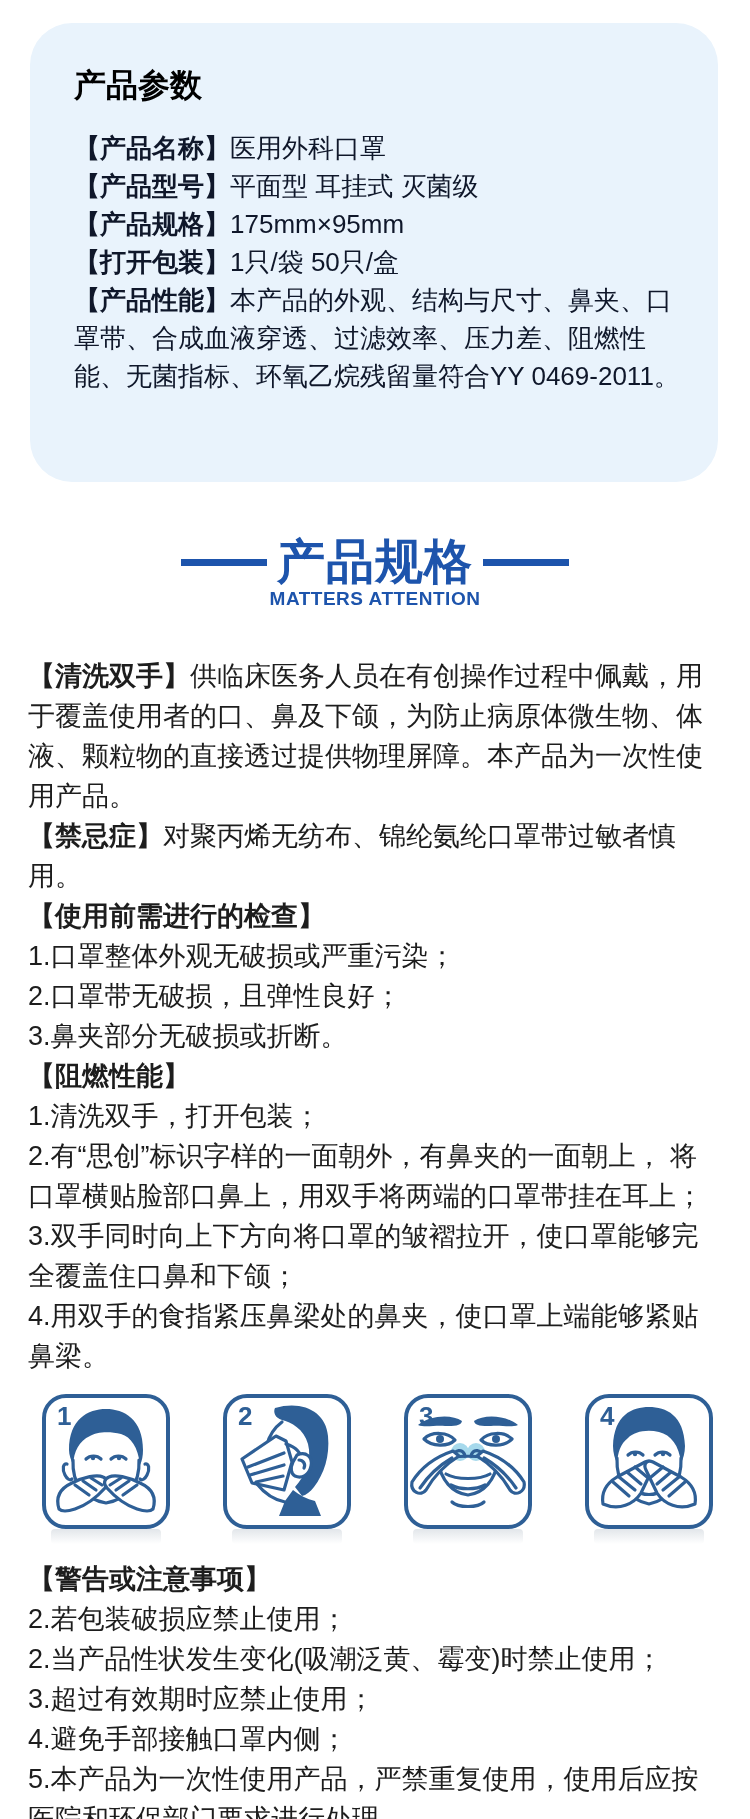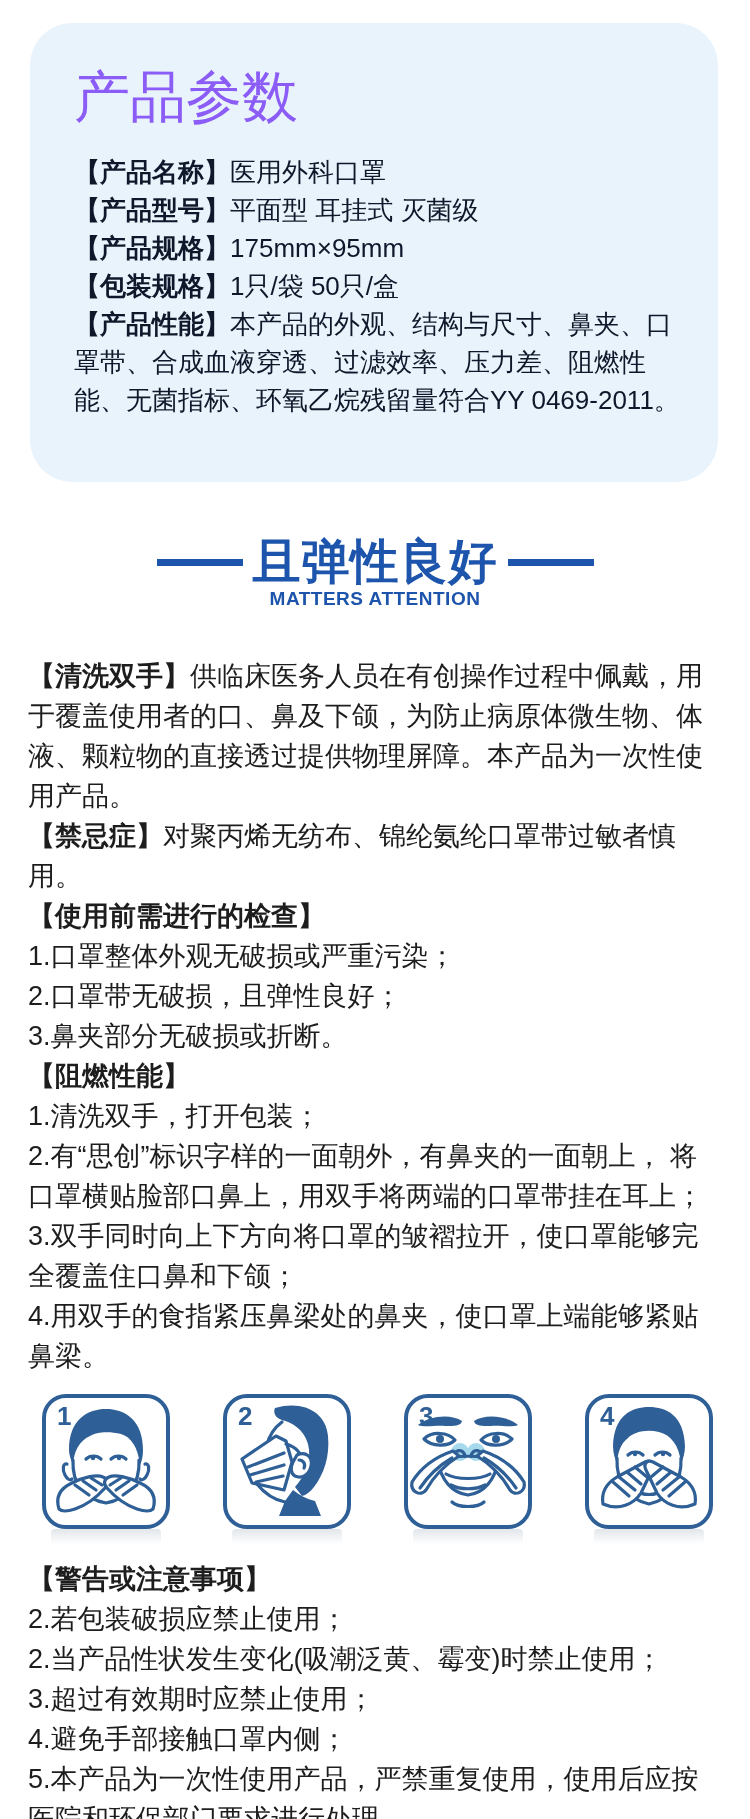--- a/index.html
+++ b/index.html
@@ -16,22 +16,22 @@
   .param-card{
     box-sizing:border-box;
     margin:23px 30px 0 30px;
     width:688px;height:459px;
     background:#e9f3fc;
     border-radius:42px;
     padding:46px 26px 0 44px;
   }
   .card-title{
     margin:0 0 28px 0;
-    font-size:56px;line-height:1.0;
-    font-weight:normal;color:#8b5cf6;
+    font-size:32px;line-height:1.0;
+    font-weight:bold;color:#000000;
   }
   .param-line{
     margin:0;
     font-size:26px;line-height:38px;
     color:#0f172a;
   }
   .param-line .lbl{font-weight:bold;}
   
   .section-header{margin-top:56px;text-align:center;}
   .header-row{
@@ -83,28 +83,28 @@
 </head>
 <body>
 
 <div class="page">
 
   <section class="param-card">
     <h1 class="card-title">产品参数</h1>
     <p class="param-line"><span class="lbl">【产品名称】</span><span>医用外科口罩</span></p>
     <p class="param-line"><span class="lbl">【产品型号】</span><span>平面型 耳挂式 灭菌级</span></p>
     <p class="param-line"><span class="lbl">【产品规格】</span><span>175mm×95mm</span></p>
-    <p class="param-line"><span class="lbl">【包装规格】</span><span>1只/袋  50只/盒</span></p>
+    <p class="param-line"><span class="lbl">【打开包装】</span><span>1只/袋  50只/盒</span></p>
     <p class="param-line"><span class="lbl">【产品性能】</span><span>本产品的外观、结构与尺寸、鼻夹、口罩带、合成血液穿透、过滤效率、压力差、阻燃性能、无菌指标、环氧乙烷残留量符合YY 0469-2011。</span></p>
   </section>
 
   <div class="section-header">
     <div class="header-row">
       <span class="dash"></span>
-      <h2 class="section-title">且弹性良好</h2>
+      <h2 class="section-title">产品规格</h2>
       <span class="dash"></span>
     </div>
     <div class="section-subtitle">MATTERS ATTENTION</div>
   </div>
 
   <div class="content">
     <p><span class="lbl">【清洗双手】</span><span>供临床医务人员在有创操作过程中佩戴，用于覆盖使用者的口、鼻及下颌，为防止病原体微生物、体液、颗粒物的直接透过提供物理屏障。本产品为一次性使用产品。</span></p>
     <p><span class="lbl">【禁忌症】</span><span>对聚丙烯无纺布、锦纶氨纶口罩带过敏者慎用。</span></p>
 
     <p class="head">【使用前需进行的检查】</p>

